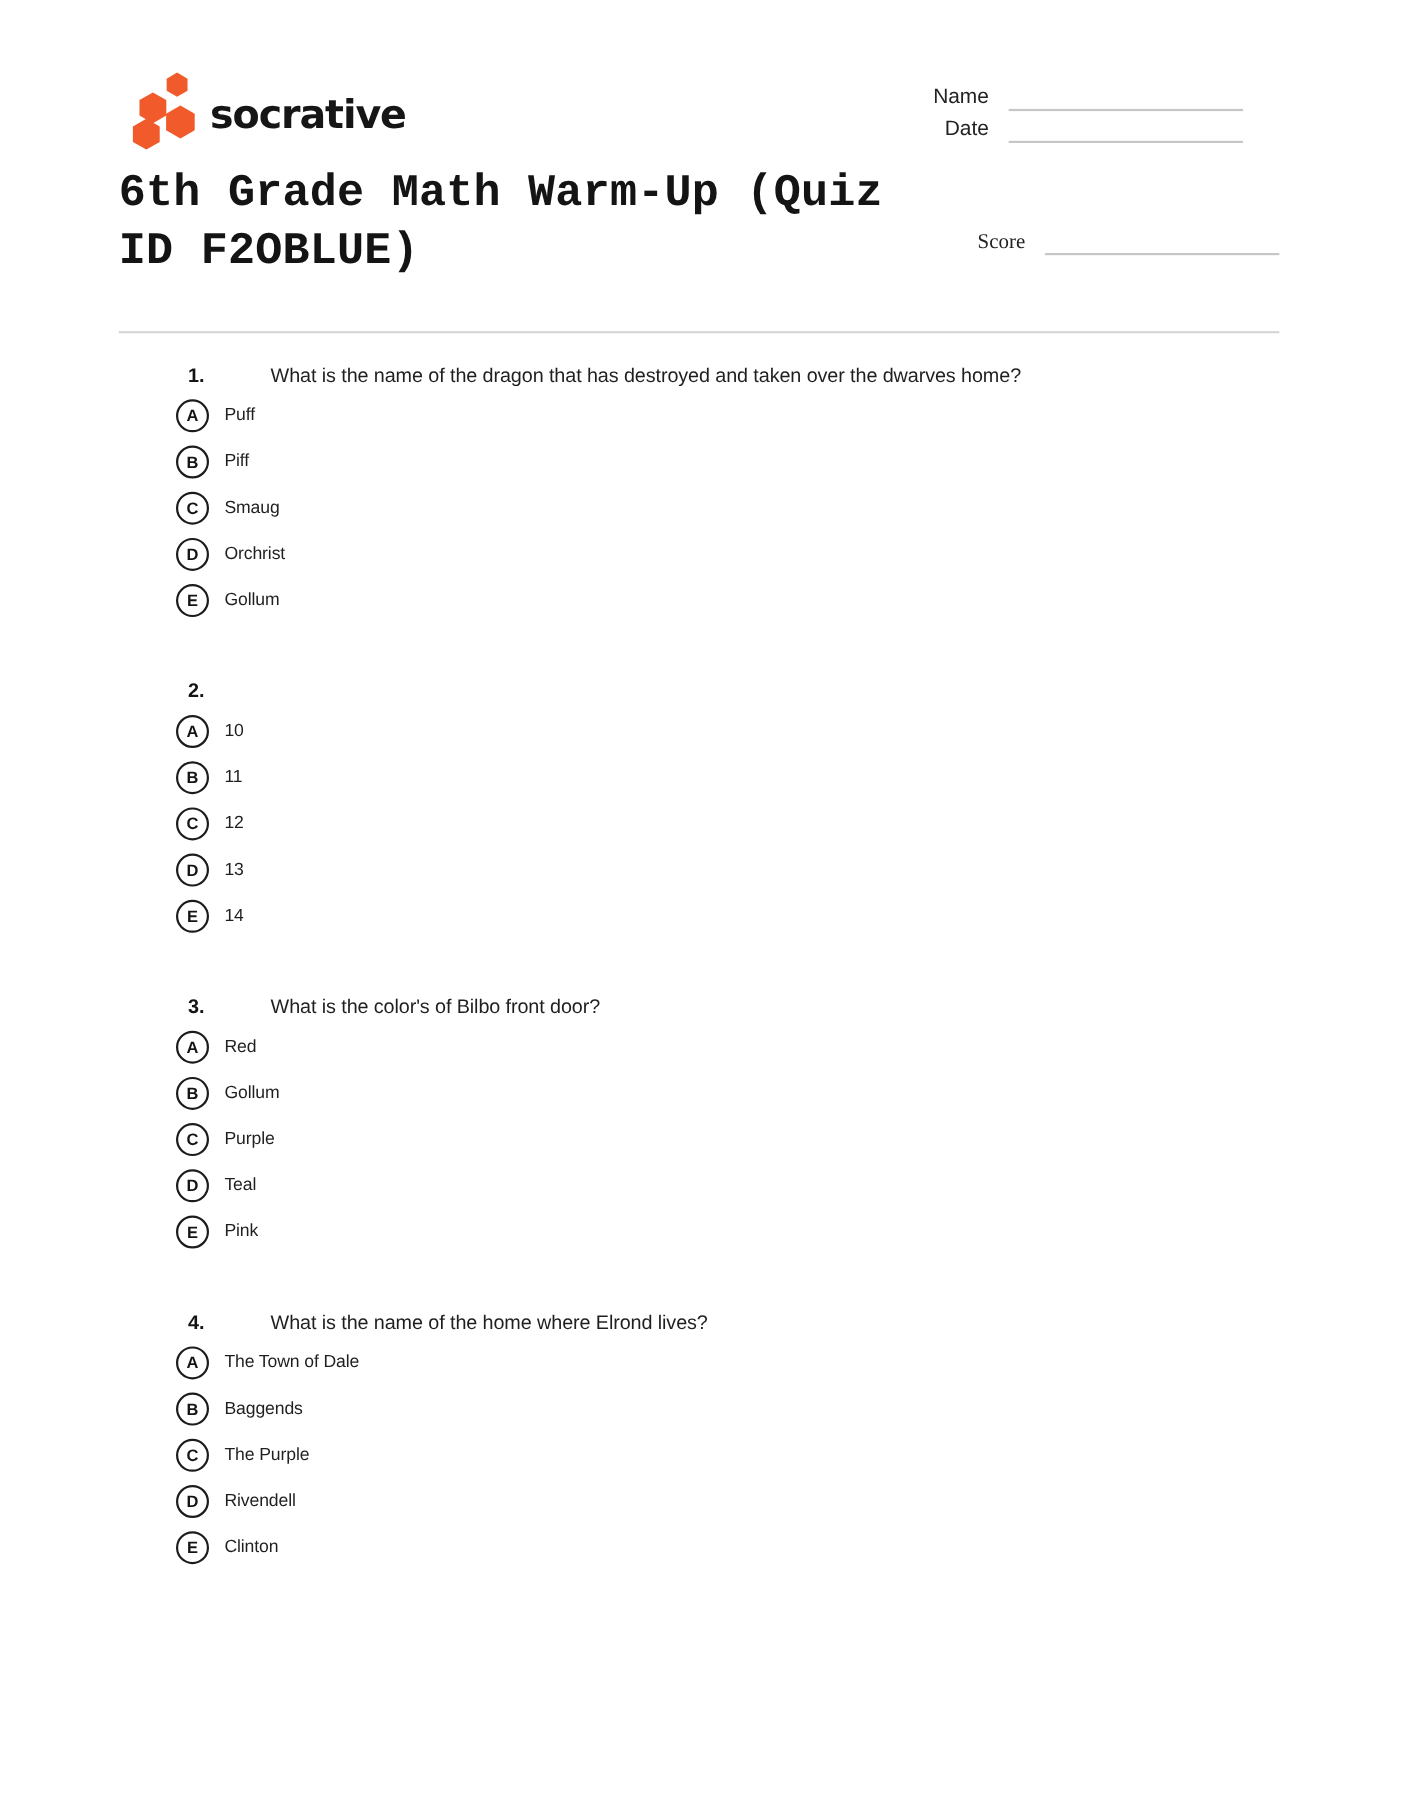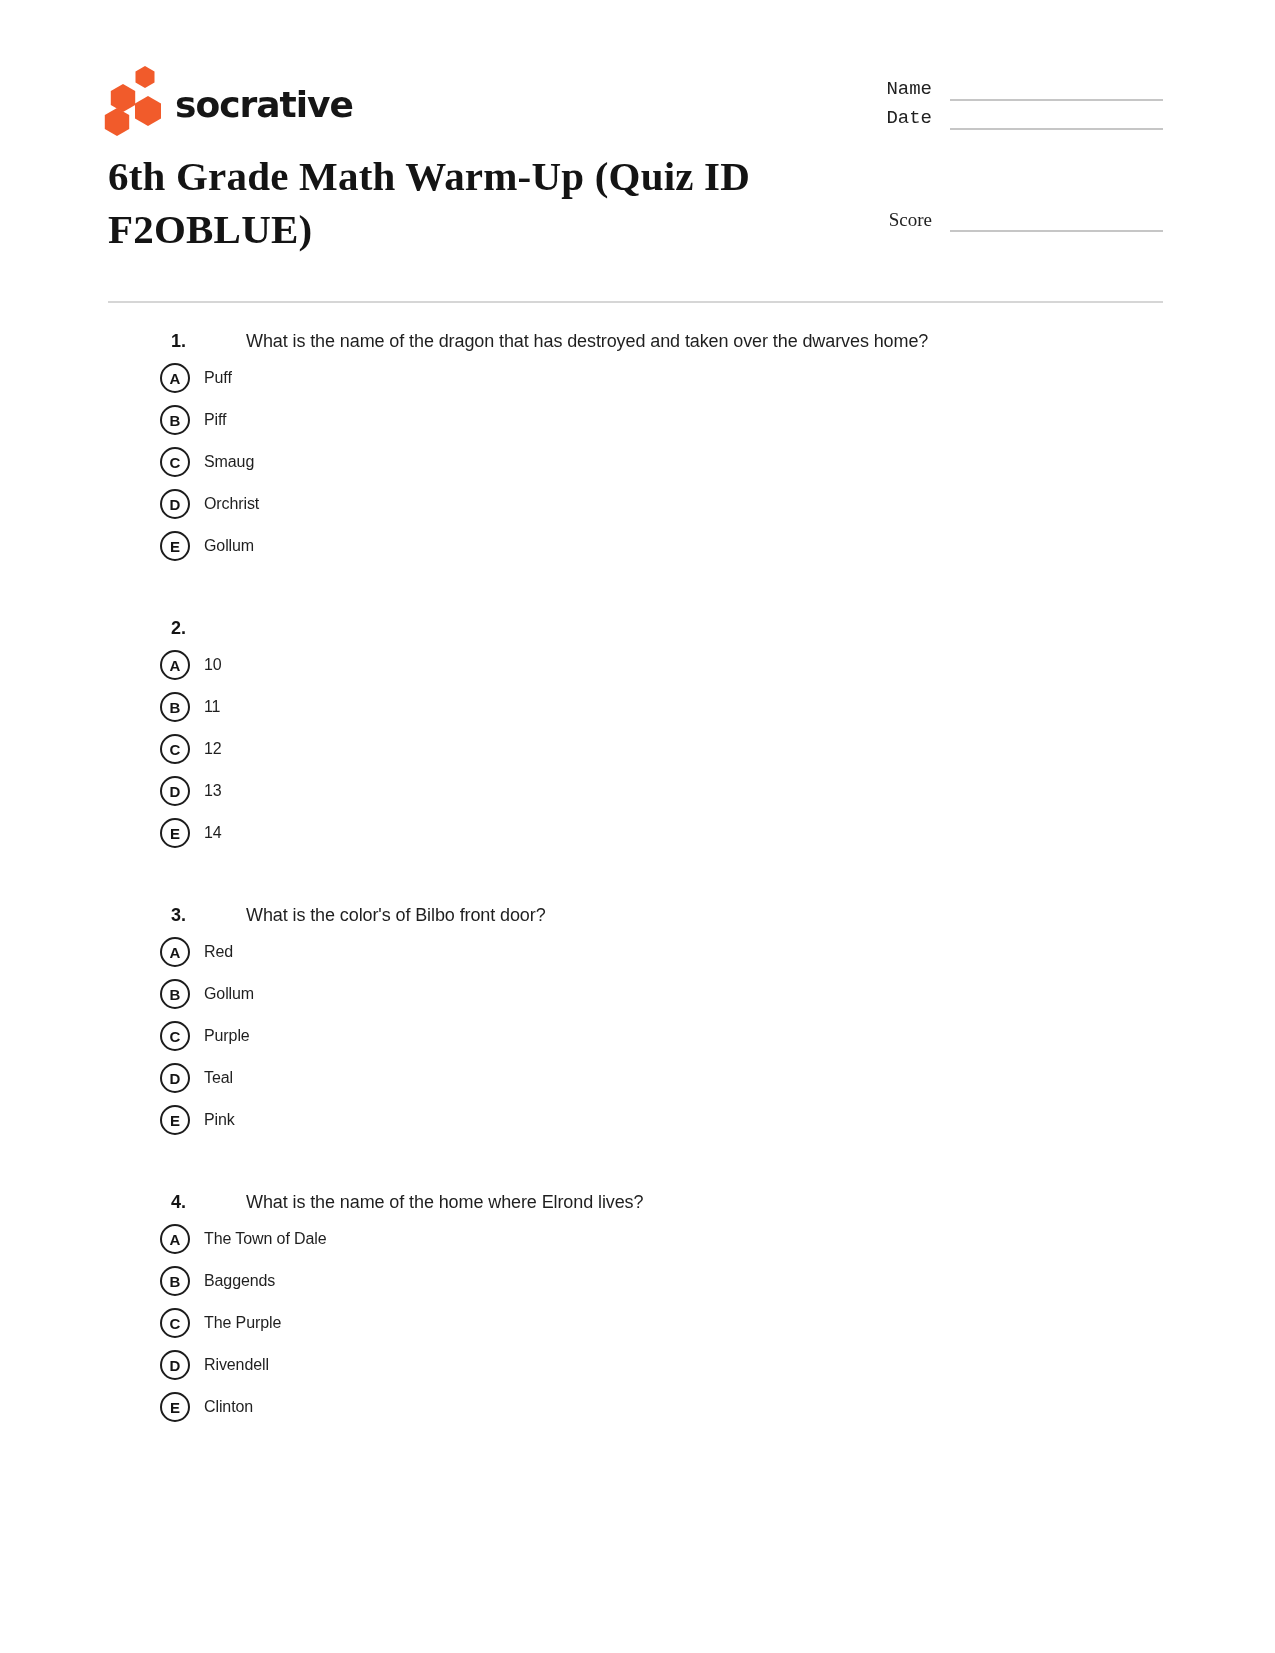--- a/index.html
+++ b/index.html
@@ -9,42 +9,41 @@
     position: relative;
     width: 1275px;
     height: 1653px;
     background: #ffffff;
     overflow: hidden;
   }
 
   
   .logo {
     position: absolute;
-    left: 103px;
+    left: 119px;
     top: 64px;
     display: flex;
     align-items: center;
   }
   .logo svg { display: block; }
   .wordmark {
     font-family: "DejaVu Sans", sans-serif;
     font-weight: bold;
     font-size: 36px;
     letter-spacing: -1px;
     color: #161616;
     margin-left: 10px;
     margin-top: 6px;
   }
 
   .fields-top {
     position: absolute;
     top: 75px;
-    left: 873px;
+    left: 840px;
     width: 290px;
-    font-family: Liberation Mono, monospace;
   }
   .field-score {
     position: absolute;
     top: 206px;
     left: 873px;
     width: 290px;
     font-family: Liberation Serif, serif;
   }
   .field-row {
     display: flex;
@@ -64,21 +63,21 @@
     width: 213px;
     height: 24px;
     border-bottom: 2px solid #c6c6c6;
   }
 
   .quiz-title {
     position: absolute;
     left: 108px;
     top: 150px;
     width: 700px;
-    font-family: Liberation Serif, serif;
+    font-family: Liberation Mono, monospace;
     font-weight: bold;
     font-size: 41px;
     line-height: 53px;
     letter-spacing: 0.2px;
     color: #141414;
   }
 
   .divider {
     position: absolute;
     left: 108px;

